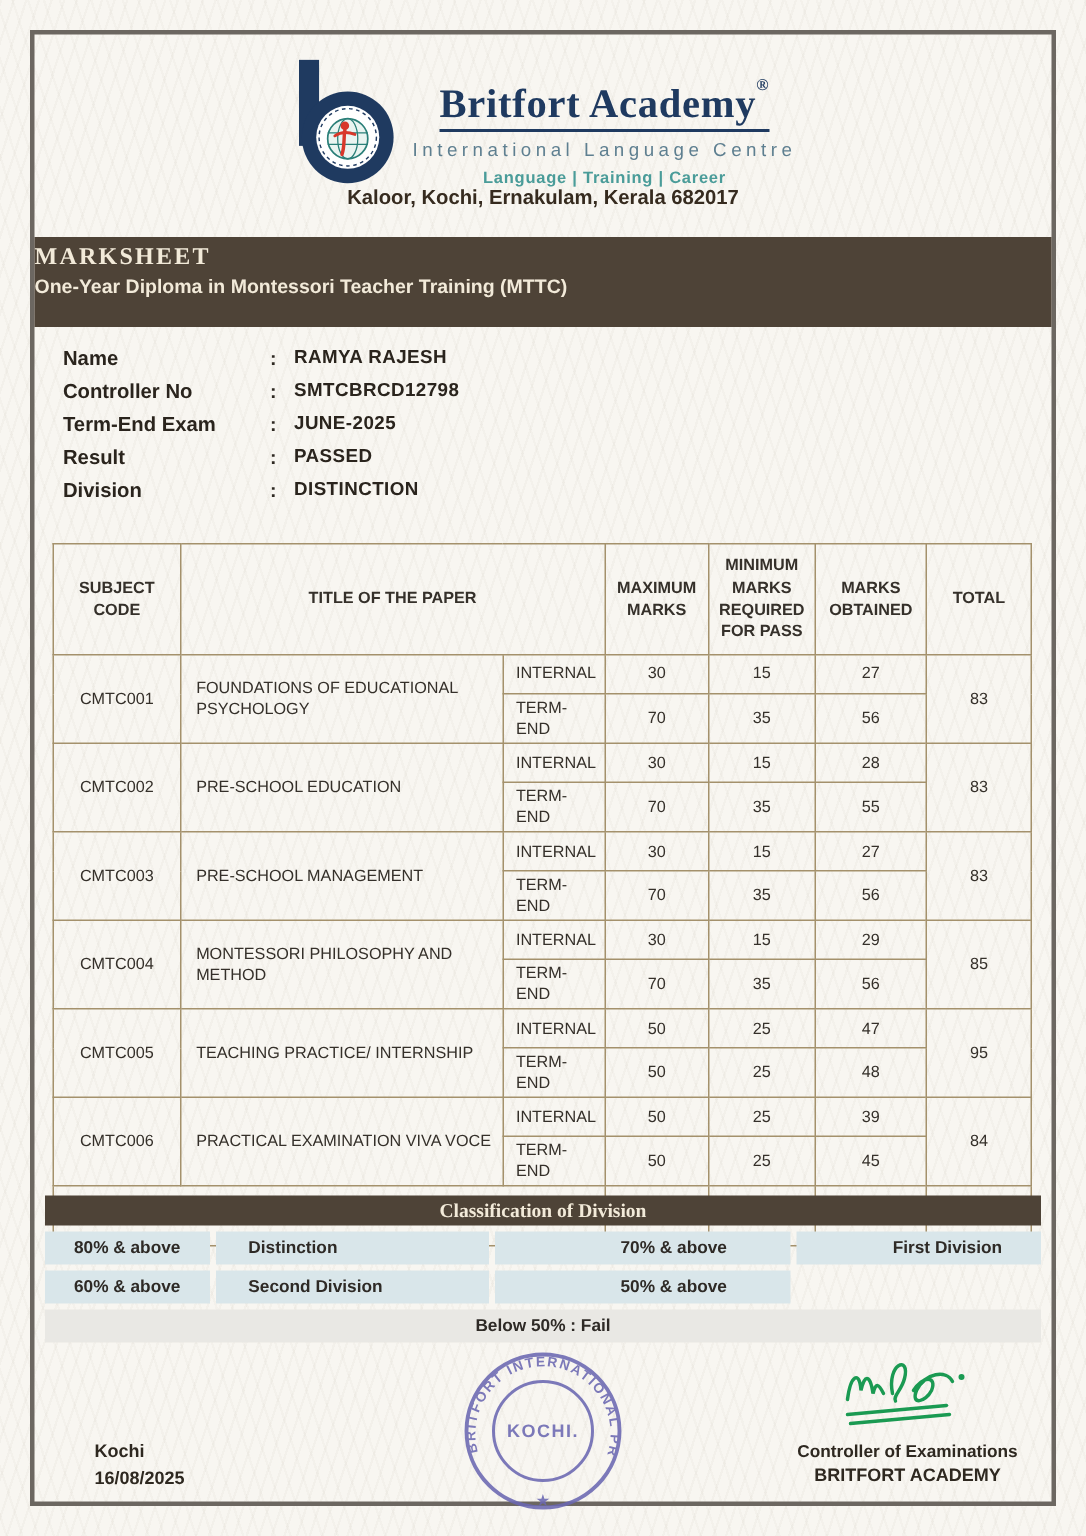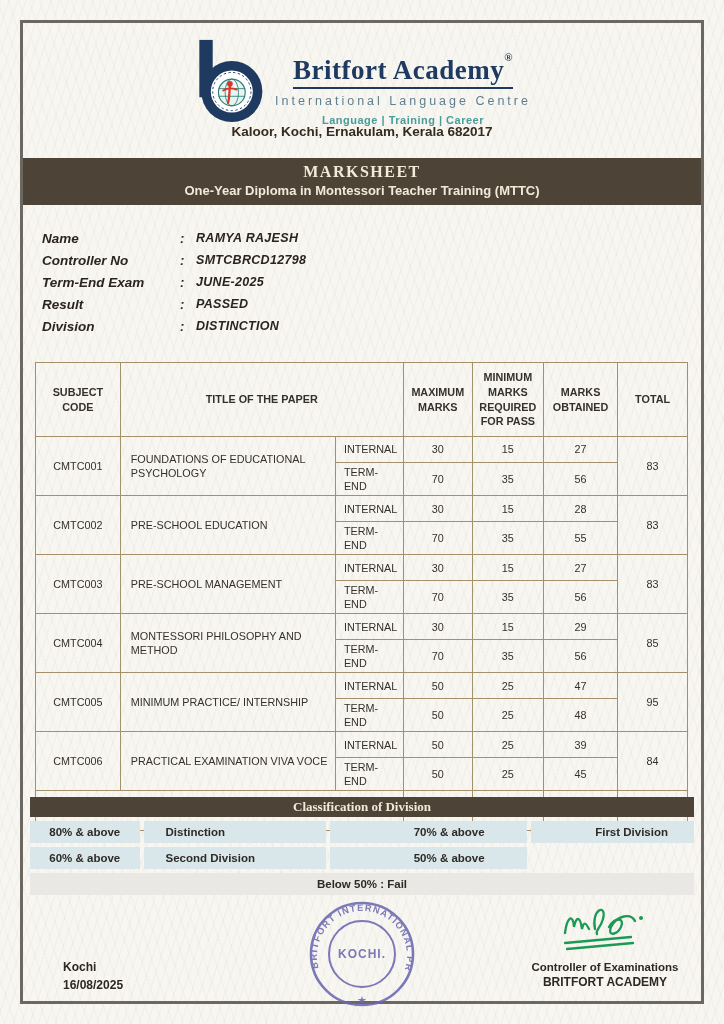--- a/index.html
+++ b/index.html
@@ -17,26 +17,26 @@
   .brand{position:absolute;top:38px;left:0;right:0;display:flex;justify-content:center;align-items:flex-start;gap:12px;}
   .brand-text{text-align:center;padding-top:14px;}
   .academy-name{font-family:"Liberation Serif",serif;font-weight:bold;font-size:27px;color:#1f3a60;
     letter-spacing:.5px;border-bottom:2px solid #1f3a60;padding-bottom:3px;display:inline-block;line-height:1;}
   .academy-name sup{font-size:11px;vertical-align:18px;}
   .tagline1{margin-top:5px;font-size:12.5px;letter-spacing:3px;color:#5e7f90;}
   .tagline2{margin-top:6px;font-size:11px;color:#4a9c99;font-weight:bold;letter-spacing:.5px;}
   .address{position:absolute;top:124px;left:0;right:0;text-align:center;font-weight:bold;font-size:13.5px;color:#362b1f;}
 
   
-  .banner{position:absolute;top:158px;left:23px;right:23px;height:47px;background:#4e4337;text-align:center;color:#f2ead9;}
+  .banner{position:absolute;top:158px;left:23px;right:23px;height:60px;background:#4e4337;color:#f2ead9;}
   .banner-title{font-family:"Liberation Serif",serif;font-weight:bold;font-size:16px;letter-spacing:1.5px;margin-top:5px;}
   .banner-sub{font-weight:bold;font-size:13px;margin-top:2px;}
 
   
-  .details{position:absolute;top:227px;left:42px;font-style:italic;}
+  .details{position:absolute;top:227px;left:42px;}
   .detail-row{display:flex;height:22px;align-items:center;}
   .dl{width:138px;font-weight:bold;font-size:13.5px;color:#2a241d;}
   .dc{width:16px;font-weight:bold;font-size:13px;}
   .dv{font-weight:600;font-size:12.5px;letter-spacing:.3px;color:#2a241d;}
 
   
   .marks{position:absolute;top:362px;left:35px;right:36px;}
   table{border-collapse:collapse;width:100%;table-layout:fixed;}
   th,td{border:1px solid #a4916c;color:#35302a;}
   th{font-size:10.8px;font-weight:bold;text-align:center;padding:1px 3px;line-height:1.35;}
@@ -208,21 +208,21 @@
             <td class="gtotal" rowspan="2">85</td>
           </tr>
           <tr>
             <td class="etype">TERM-END</td>
             <td>70</td>
             <td>35</td>
             <td>56</td>
           </tr>
           <tr>
             <td class="code" rowspan="2">CMTC005</td>
-            <td class="title" rowspan="2">MINIMUM PRACTICE/ INTERNSHIP</td>
+            <td class="title" rowspan="2">TEACHING PRACTICE/ INTERNSHIP</td>
             <td class="etype">INTERNAL</td>
             <td>50</td>
             <td>25</td>
             <td>47</td>
             <td class="gtotal" rowspan="2">95</td>
           </tr>
           <tr>
             <td class="etype">TERM-END</td>
             <td>50</td>
             <td>25</td>

